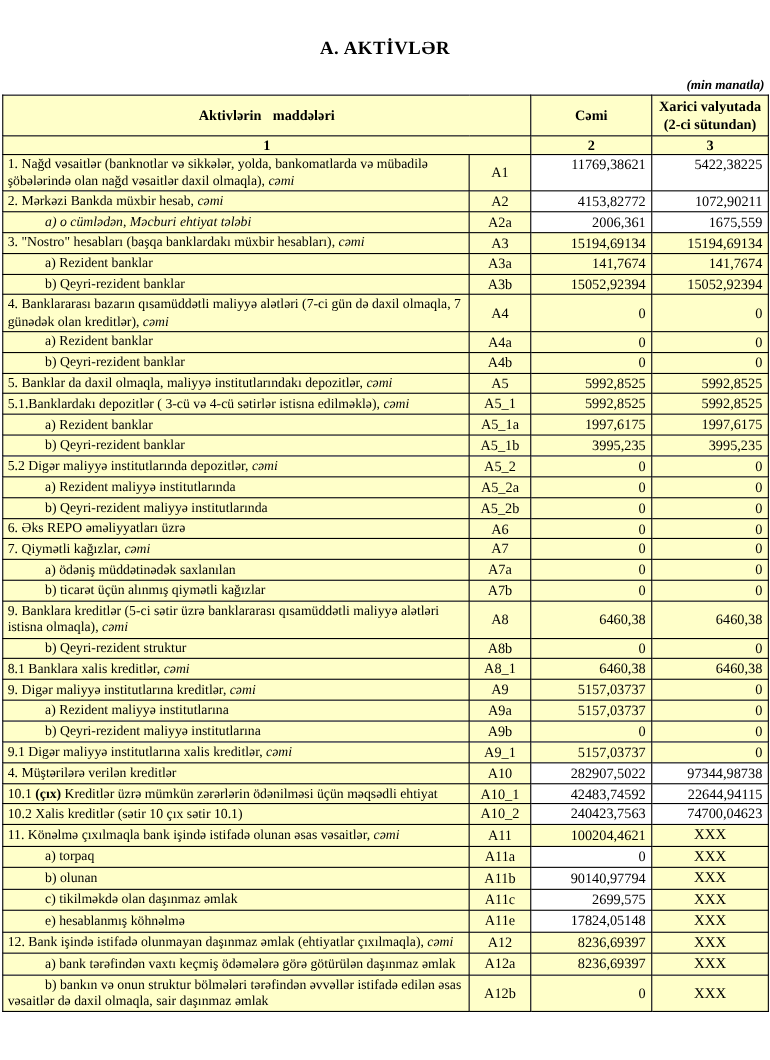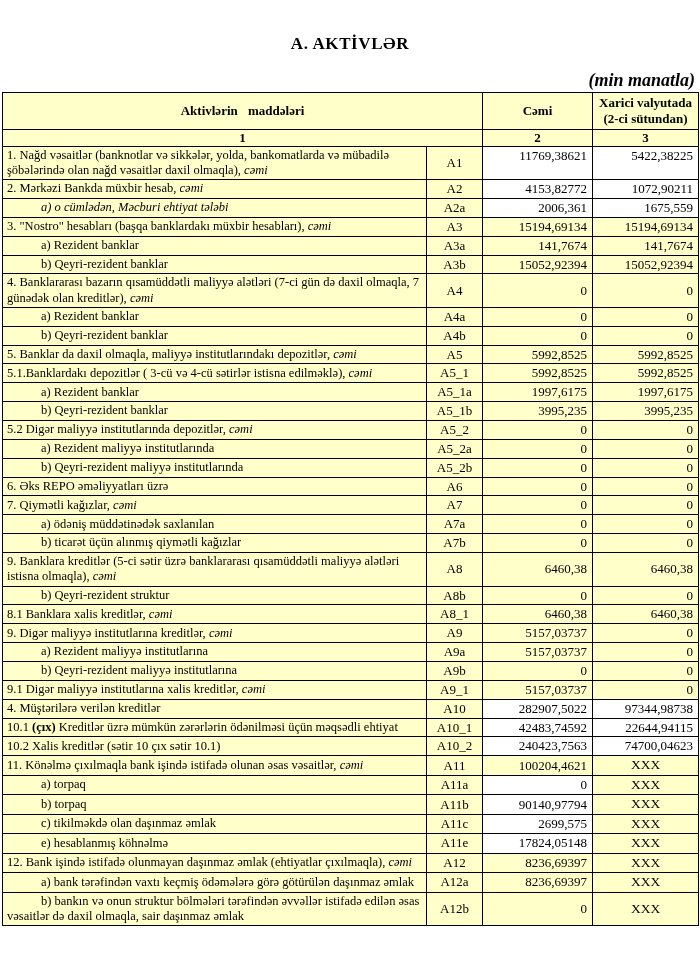--- a/index.html
+++ b/index.html
@@ -1,21 +1,21 @@
 <!DOCTYPE html>
 <html style="--cell-bg: #FFFFC9; --hl-bg: #FFFFFF; --border: #000000;"><head>
 <meta charset="utf-8">
 <style>
   :root { --cell-bg:#FFFFC9; --hl-bg:#FFFFFF; --border:#000000; }
   * { box-sizing:border-box; }
   html,body { margin:0; padding:0; background:#fff; }
   body { width:700px; font-family:"Liberation Serif", serif; color:#000; }
   .page { padding:6px 2px 2px 2px;margin-top:24px; }
   .title { text-align:center; font-weight:bold; font-size:17px; letter-spacing:.6px; margin:4px 0 16px 0; }
-  .unit-note { text-align:right; font-style:italic; font-weight:bold; font-size:18px; margin:0 3px 1px 0; }
+  .unit-note { text-align:right; font-style:italic; font-weight:bold; font-size:12px; margin:0 3px 1px 0; }
   table { width:696px; border-collapse:collapse; table-layout:fixed; }
   th, td { border:1px solid var(--border); background:var(--cell-bg); padding:1px 3px; font-size:12.5px; line-height:1.22; vertical-align:middle; overflow:hidden; }
   thead th { text-align:center; font-weight:bold; font-size:13px; padding:2px; }
   .h-items { word-spacing:7px; }
   tr.colnums th { padding:0 2px; font-size:13px; }
   td.lbl { text-align:left; padding-left:4px; padding-right:4px; }
   tr.sub td.lbl { text-indent:34px; }
   td.code { text-align:center; font-size:13px; }
   td.num { text-align:right; padding-right:5px; font-size:13px; }
   td.xxx { text-align:center; font-size:13.5px; }
@@ -237,21 +237,21 @@
           <td class="num">100204,4621</td>
           <td class="xxx">XXX</td>
         </tr>
         <tr class="sub">
           <td class="lbl"><span>a) torpaq</span></td>
           <td class="code">A11a</td>
           <td class="num white">0</td>
           <td class="xxx">XXX</td>
         </tr>
         <tr class="sub">
-          <td class="lbl"><span>b) torpaq</span></td>
+          <td class="lbl"><span>b) olunan</span></td>
           <td class="code">A11b</td>
           <td class="num white">90140,97794</td>
           <td class="xxx">XXX</td>
         </tr>
         <tr class="sub">
           <td class="lbl"><span>c) tikilməkdə olan daşınmaz əmlak</span></td>
           <td class="code">A11c</td>
           <td class="num white">2699,575</td>
           <td class="xxx">XXX</td>
         </tr>

